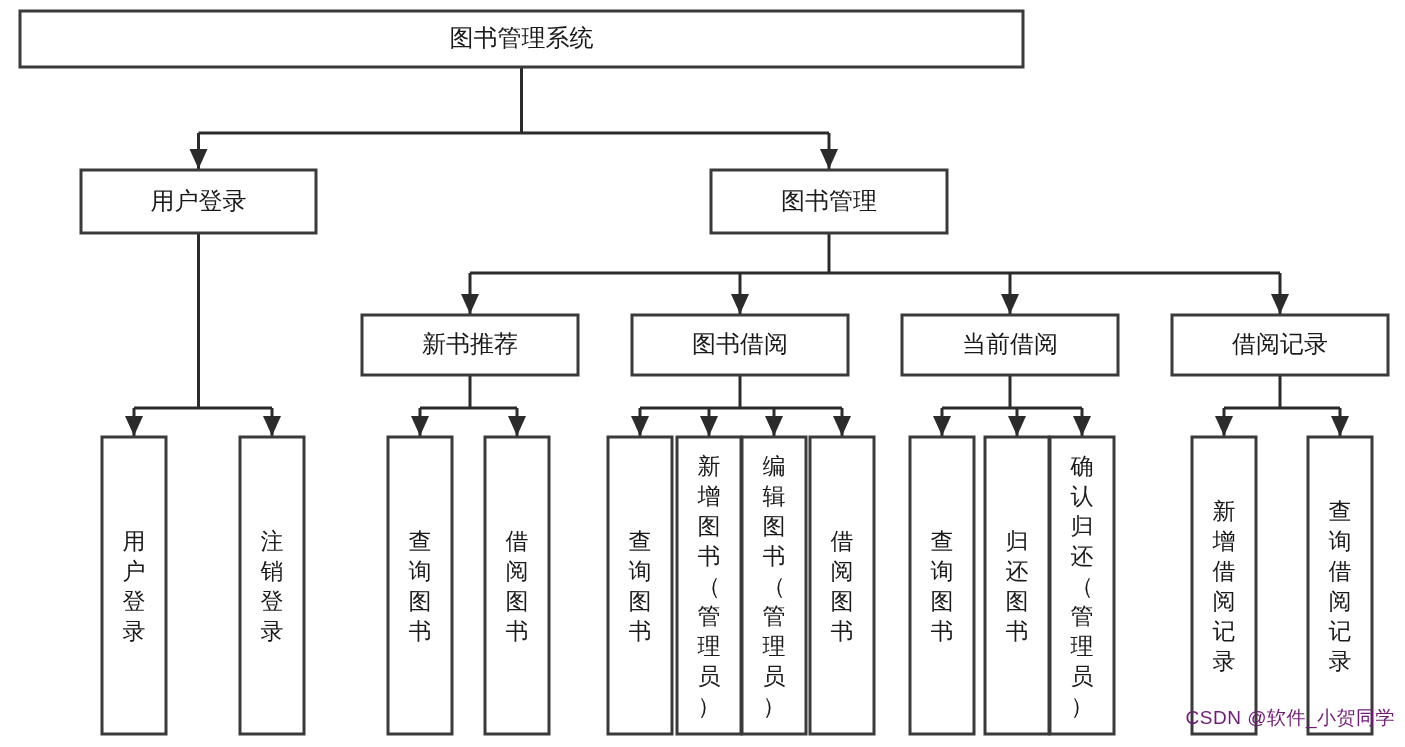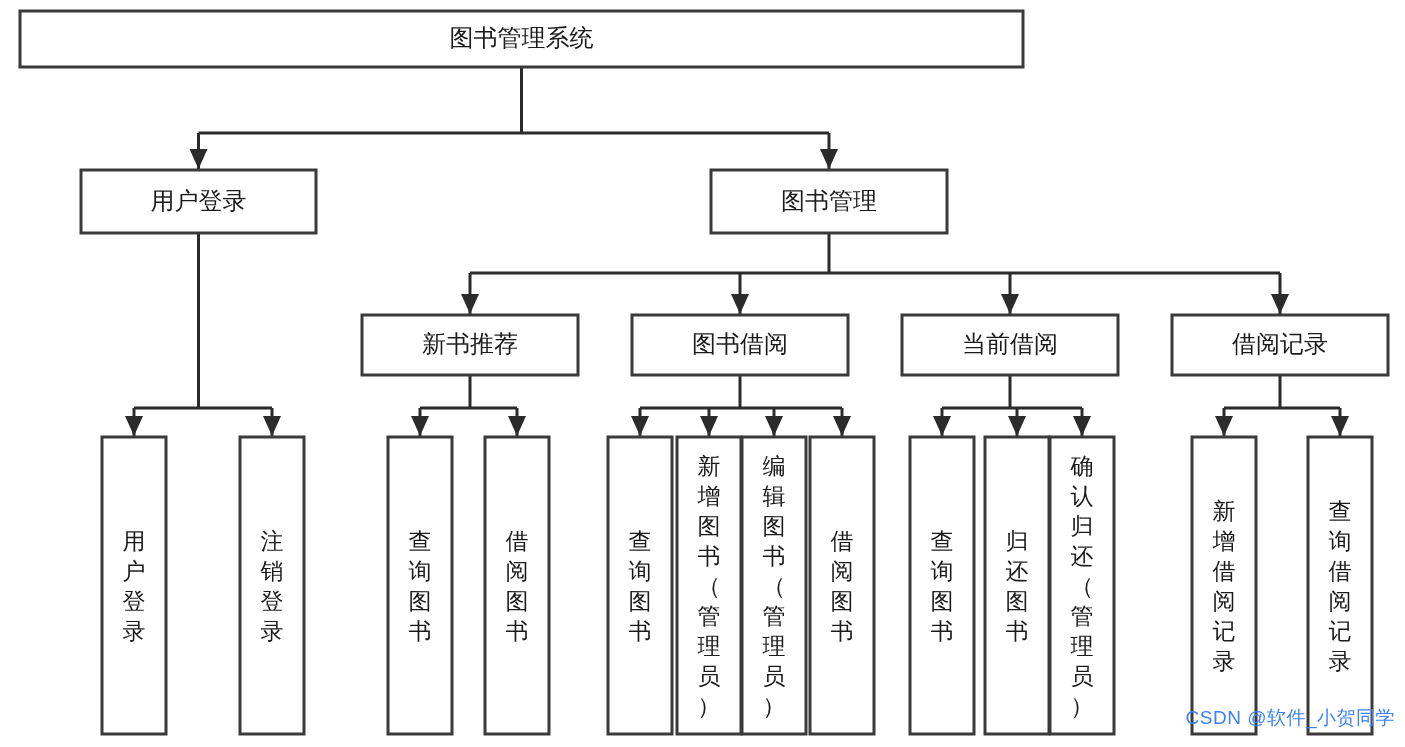--- a/index.html
+++ b/index.html
@@ -17,21 +17,21 @@
     fill:#1a1a1a;font-size:24px;text-anchor:middle;
     dominant-baseline:middle;
   }
   .vert-label{
     font-family:"Liberation Sans","DejaVu Sans",sans-serif;
     fill:#1a1a1a;font-size:23px;text-anchor:middle;
   }
   .watermark{
     position:absolute;right:10px;bottom:4px;
     font-family:"Liberation Sans","DejaVu Sans",sans-serif;
-    font-size:19px;color:#3b82f6;letter-spacing:0.5px;
+    font-size:19px;color:#701a75;letter-spacing:0.5px;
     white-space:nowrap;user-select:none;
   }
 </style>
 </head>
 <body>
 
 <div id="diagram-root">
 
   <svg class="diagram" id="diagram-svg" viewBox="0 0 1405 747" xmlns="http://www.w3.org/2000/svg">
     <g id="connectors-layer">

